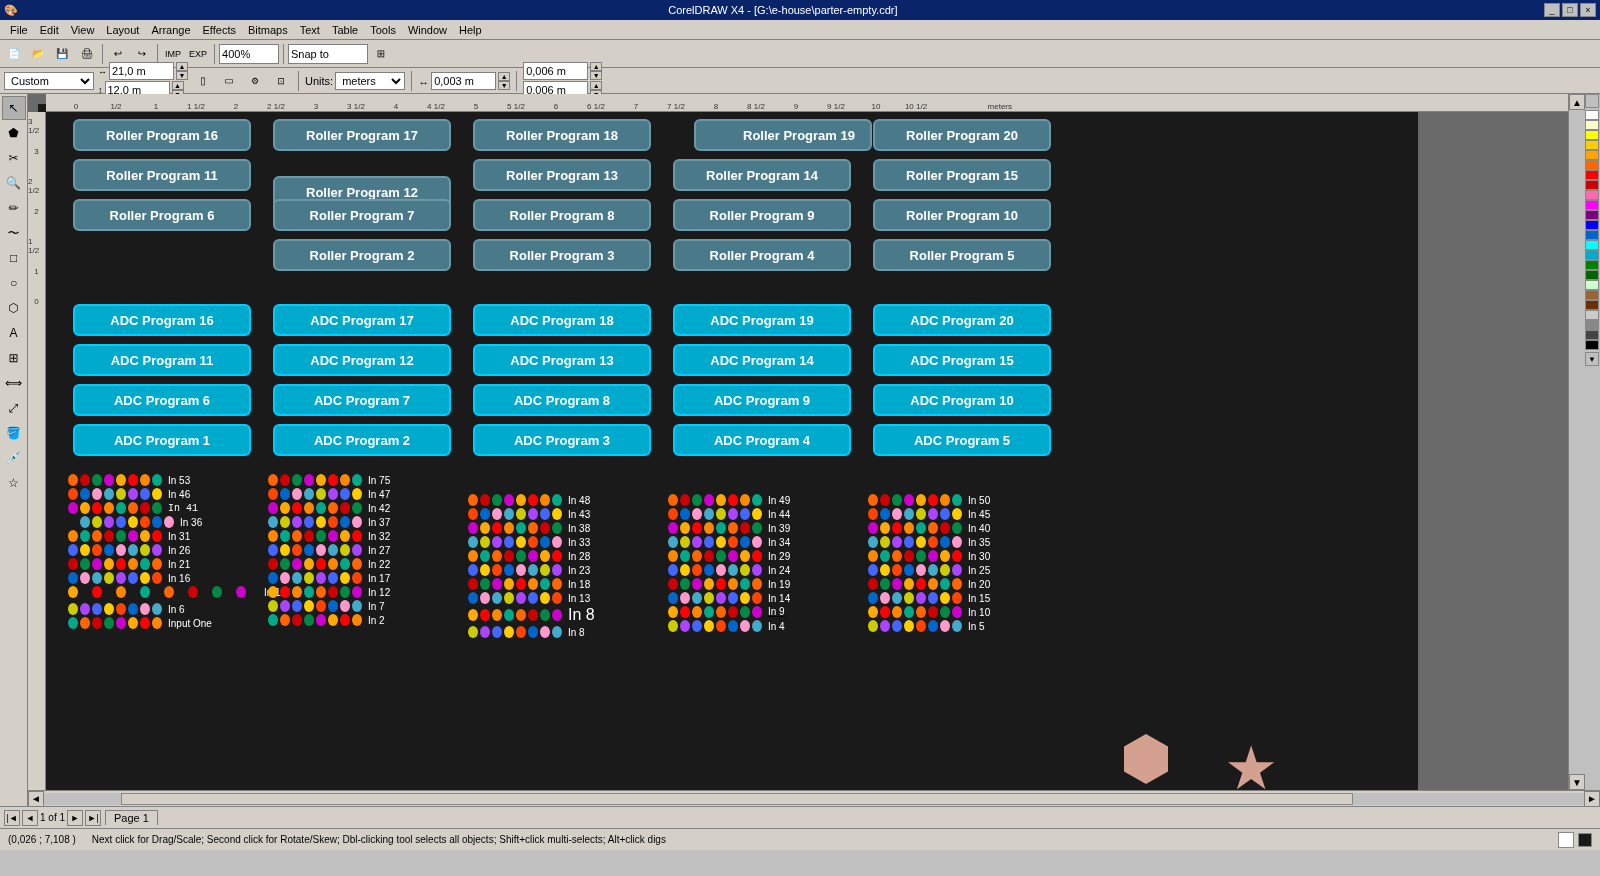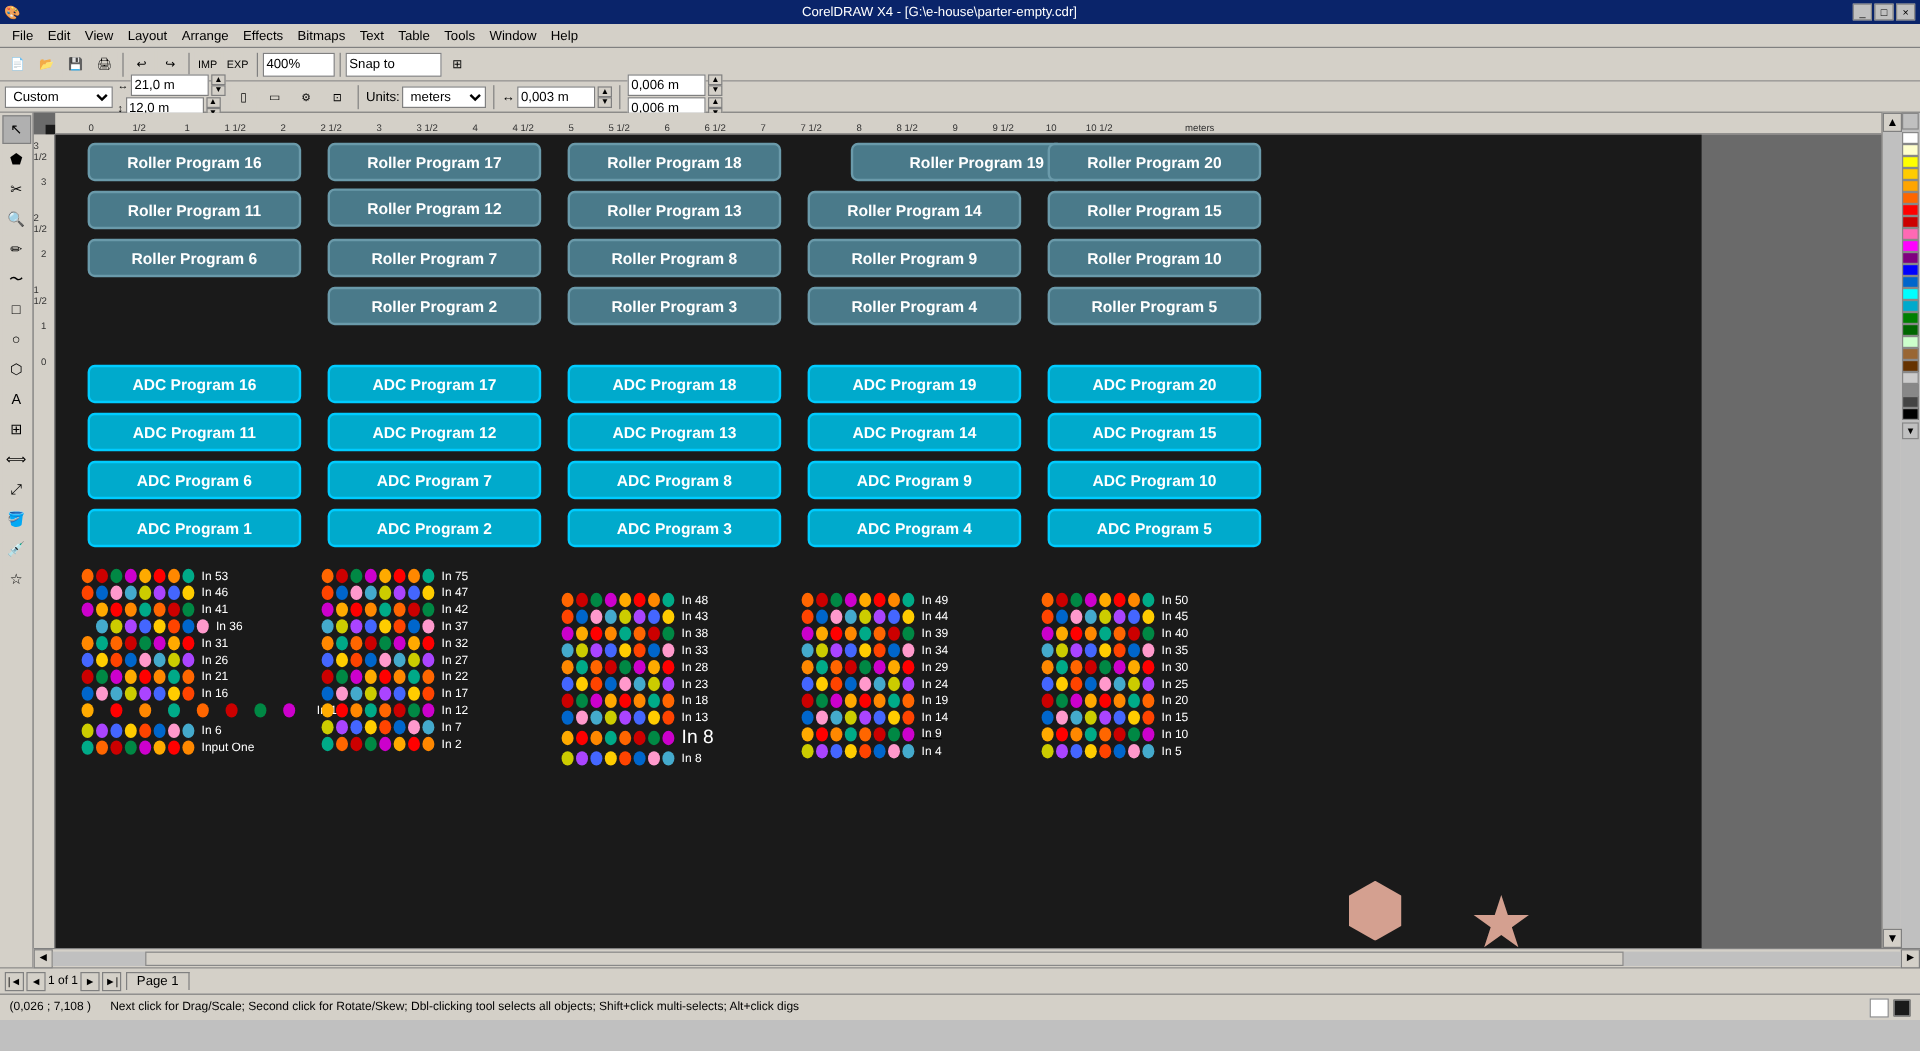--- a/index.html
+++ b/index.html
@@ -350,25 +350,25 @@
             <span style="height:30px;">1</span>
             <span style="height:30px;">0</span>
           </div>
         </div>
 
         <div id="canvas-bg">
 
           <div class="roller-btn" style="top:15px;left:35px;">Roller Program 16</div>
           <div class="roller-btn" style="top:15px;left:235px;">Roller Program 17</div>
           <div class="roller-btn" style="top:15px;left:435px;">Roller Program 18</div>
-          <div class="roller-btn" style="top:15px;left:671px;padding-left:32px;">Roller Program 19</div>
+          <div class="roller-btn" style="top:15px;left:656px;padding-left:32px;">Roller Program 19</div>
           <div class="roller-btn" style="top:15px;left:835px;">Roller Program 20</div>
 
           <div class="roller-btn" style="top:55px;left:35px;">Roller Program 11</div>
-          <div class="roller-btn" style="top:53px;left:235px;">Roller Program 12</div>
+          <div class="roller-btn" style="top:72px;left:235px;">Roller Program 12</div>
           <div class="roller-btn" style="top:55px;left:435px;">Roller Program 13</div>
           <div class="roller-btn" style="top:55px;left:635px;">Roller Program 14</div>
           <div class="roller-btn" style="top:55px;left:835px;">Roller Program 15</div>
 
           <div class="roller-btn" style="top:95px;left:35px;">Roller Program 6</div>
           <div class="roller-btn" style="top:95px;left:235px;">Roller Program 7</div>
           <div class="roller-btn" style="top:95px;left:435px;">Roller Program 8</div>
           <div class="roller-btn" style="top:95px;left:635px;">Roller Program 9</div>
           <div class="roller-btn" style="top:95px;left:835px;">Roller Program 10</div>
 
@@ -418,21 +418,21 @@
                   <div style="width: 10px; height: 12px; border-radius: 50%; background: rgb(255, 68, 0);"></div>
                   <div style="width: 10px; height: 12px; border-radius: 50%; background: rgb(0, 102, 204);"></div>
                   <div style="width: 10px; height: 12px; border-radius: 50%; background: rgb(255, 153, 204);"></div>
                   <div style="width: 10px; height: 12px; border-radius: 50%; background: rgb(68, 170, 204);"></div>
                   <div style="width: 10px; height: 12px; border-radius: 50%; background: rgb(204, 204, 0);"></div>
                   <div style="width: 10px; height: 12px; border-radius: 50%; background: rgb(170, 68, 255);"></div>
                   <div style="width: 10px; height: 12px; border-radius: 50%; background: rgb(68, 102, 255);"></div>
                   <div style="width: 10px; height: 12px; border-radius: 50%; background: rgb(255, 204, 0);"></div>
                   <span style="color: white; font-size: 10px; white-space: nowrap; margin-left: 4px;">In 46</span>
                 </div>
-                <div style="display: flex; align-items: center; gap: 2px; margin-bottom: 2px; position: relative;">
+                <div style="display: flex; align-items: center; gap: 2px; margin-bottom: 2px; position: relative; font-family: Liberation Mono, monospace;">
                   <div style="width: 10px; height: 12px; border-radius: 50%; background: rgb(204, 0, 204);"></div>
                   <div style="width: 10px; height: 12px; border-radius: 50%; background: rgb(255, 170, 0);"></div>
                   <div style="width: 10px; height: 12px; border-radius: 50%; background: rgb(255, 0, 0);"></div>
                   <div style="width: 10px; height: 12px; border-radius: 50%; background: rgb(255, 136, 0);"></div>
                   <div style="width: 10px; height: 12px; border-radius: 50%; background: rgb(0, 170, 136);"></div>
                   <div style="width: 10px; height: 12px; border-radius: 50%; background: rgb(255, 102, 0);"></div>
                   <div style="width: 10px; height: 12px; border-radius: 50%; background: rgb(204, 0, 0);"></div>
                   <div style="width: 10px; height: 12px; border-radius: 50%; background: rgb(0, 136, 68);"></div>
                   <span style="color: white; font-size: 10px; white-space: nowrap; margin-left: 4px;">In 41</span>
                 </div>

